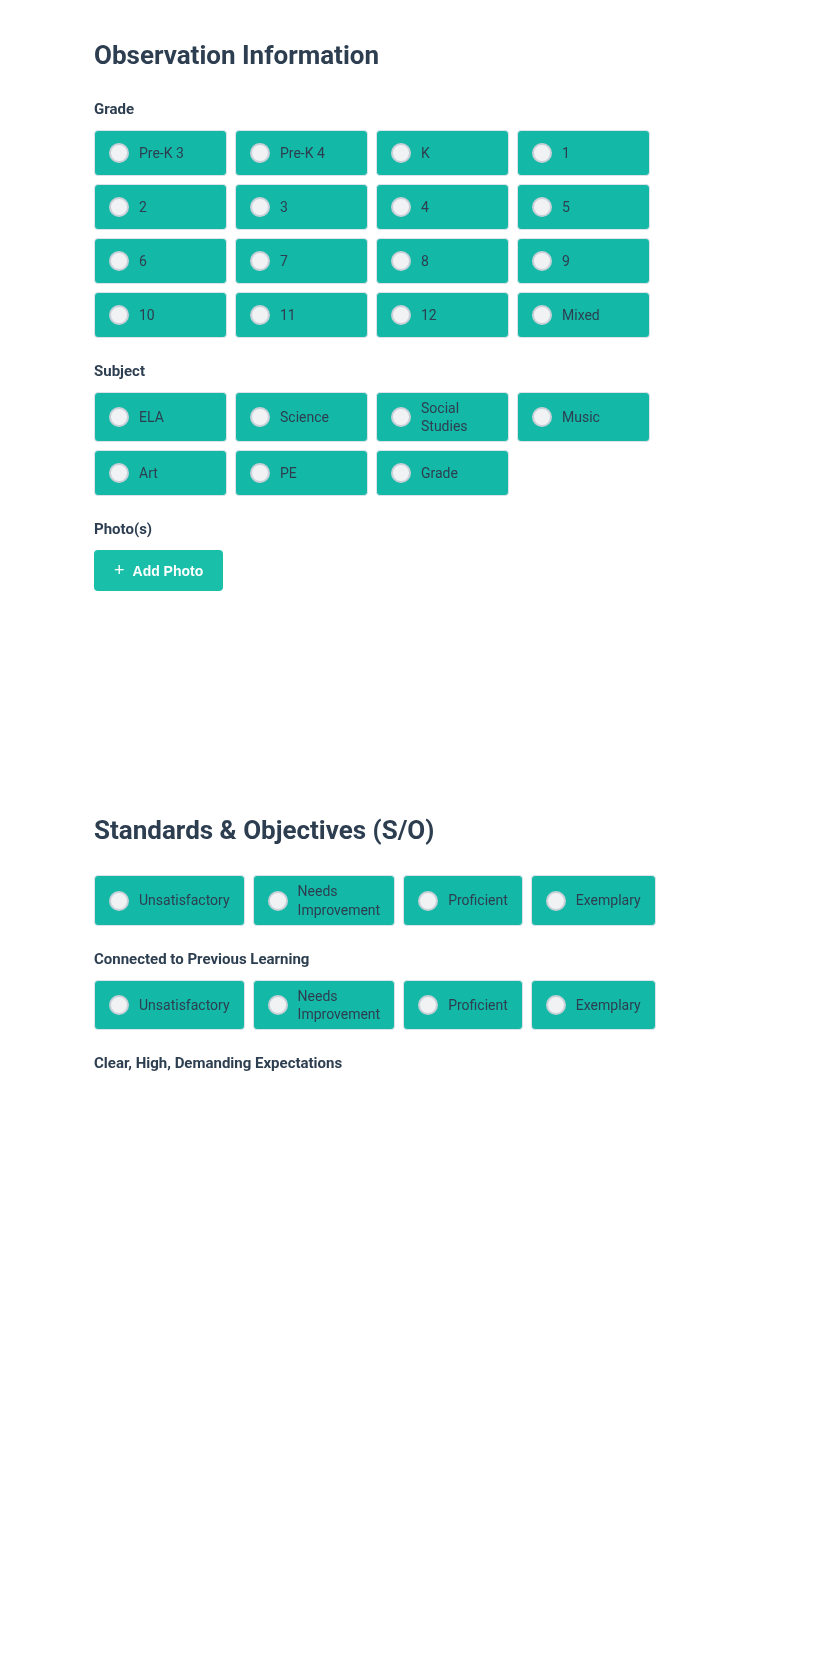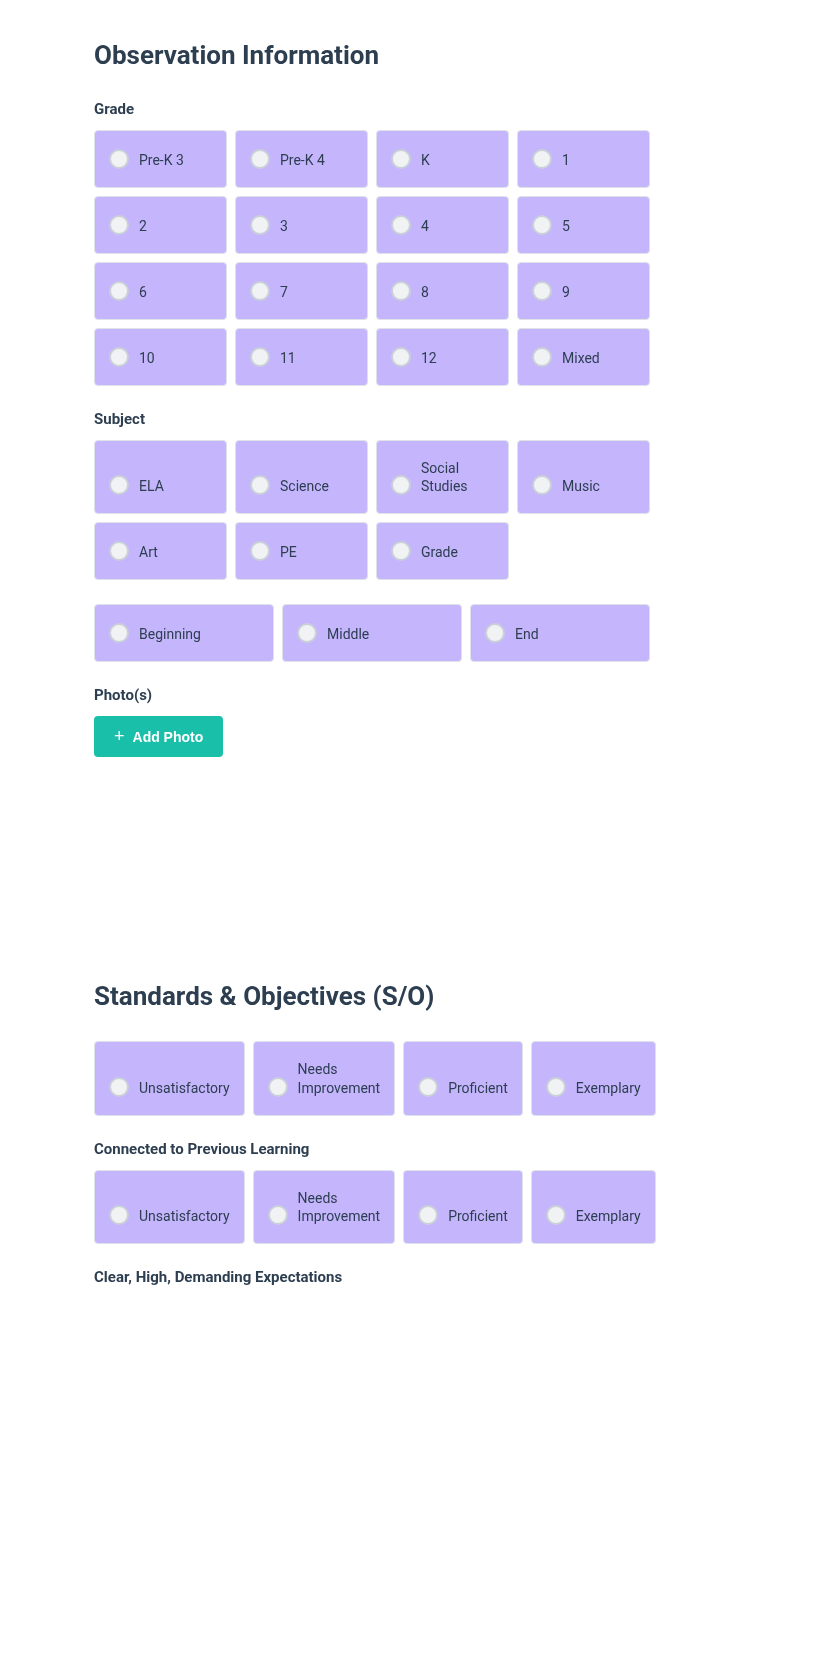--- a/index.html
+++ b/index.html
@@ -37,27 +37,27 @@
       grid-template-columns: repeat(4, 1fr);
     }
     .radio-grid-3 {
       grid-template-columns: repeat(3, 1fr);
     }
     .radio-grid-2 {
       grid-template-columns: repeat(4, 1fr);
     }
     .radio-option {
       display: flex;
-      align-items: flex-end;
+      align-items: center;
       gap: 10px;
-      padding: 18px 14px;
+      padding: 6px 14px;
       border: 1px solid #dde3e8;
       border-radius: 4px;
       cursor: pointer;
-      background: #c4b5fd;
+      background: #14b8a6;
       min-height: 46px;
     }
     .radio-circle {
       width: 20px;
       height: 20px;
       border-radius: 50%;
       border: 2px solid #c9d0d8;
       flex-shrink: 0;
       background: #f0f2f4;
     }
@@ -189,34 +189,20 @@
         <span class="radio-label">PE</span>
       </div>
       <div class="radio-option">
         <div class="radio-circle"></div>
         <span class="radio-label">Grade</span>
       </div>
     </div>
   </div>
 
   <div class="field-group">
-    <div class="radio-grid radio-grid-3">
-      <div class="radio-option">
-        <div class="radio-circle"></div>
-        <span class="radio-label">Beginning</span>
-      </div>
-      <div class="radio-option">
-        <div class="radio-circle"></div>
-        <span class="radio-label">Middle</span>
-      </div>
-      <div class="radio-option">
-        <div class="radio-circle"></div>
-        <span class="radio-label">End</span>
-      </div>
-    </div>
   </div>
 
   <div class="field-group">
     <div class="field-label">Photo(s)</div>
     <button class="add-photo-btn">
       <span class="plus-icon">+</span>
       <span>Add Photo</span>
     </button>
   </div>
 

